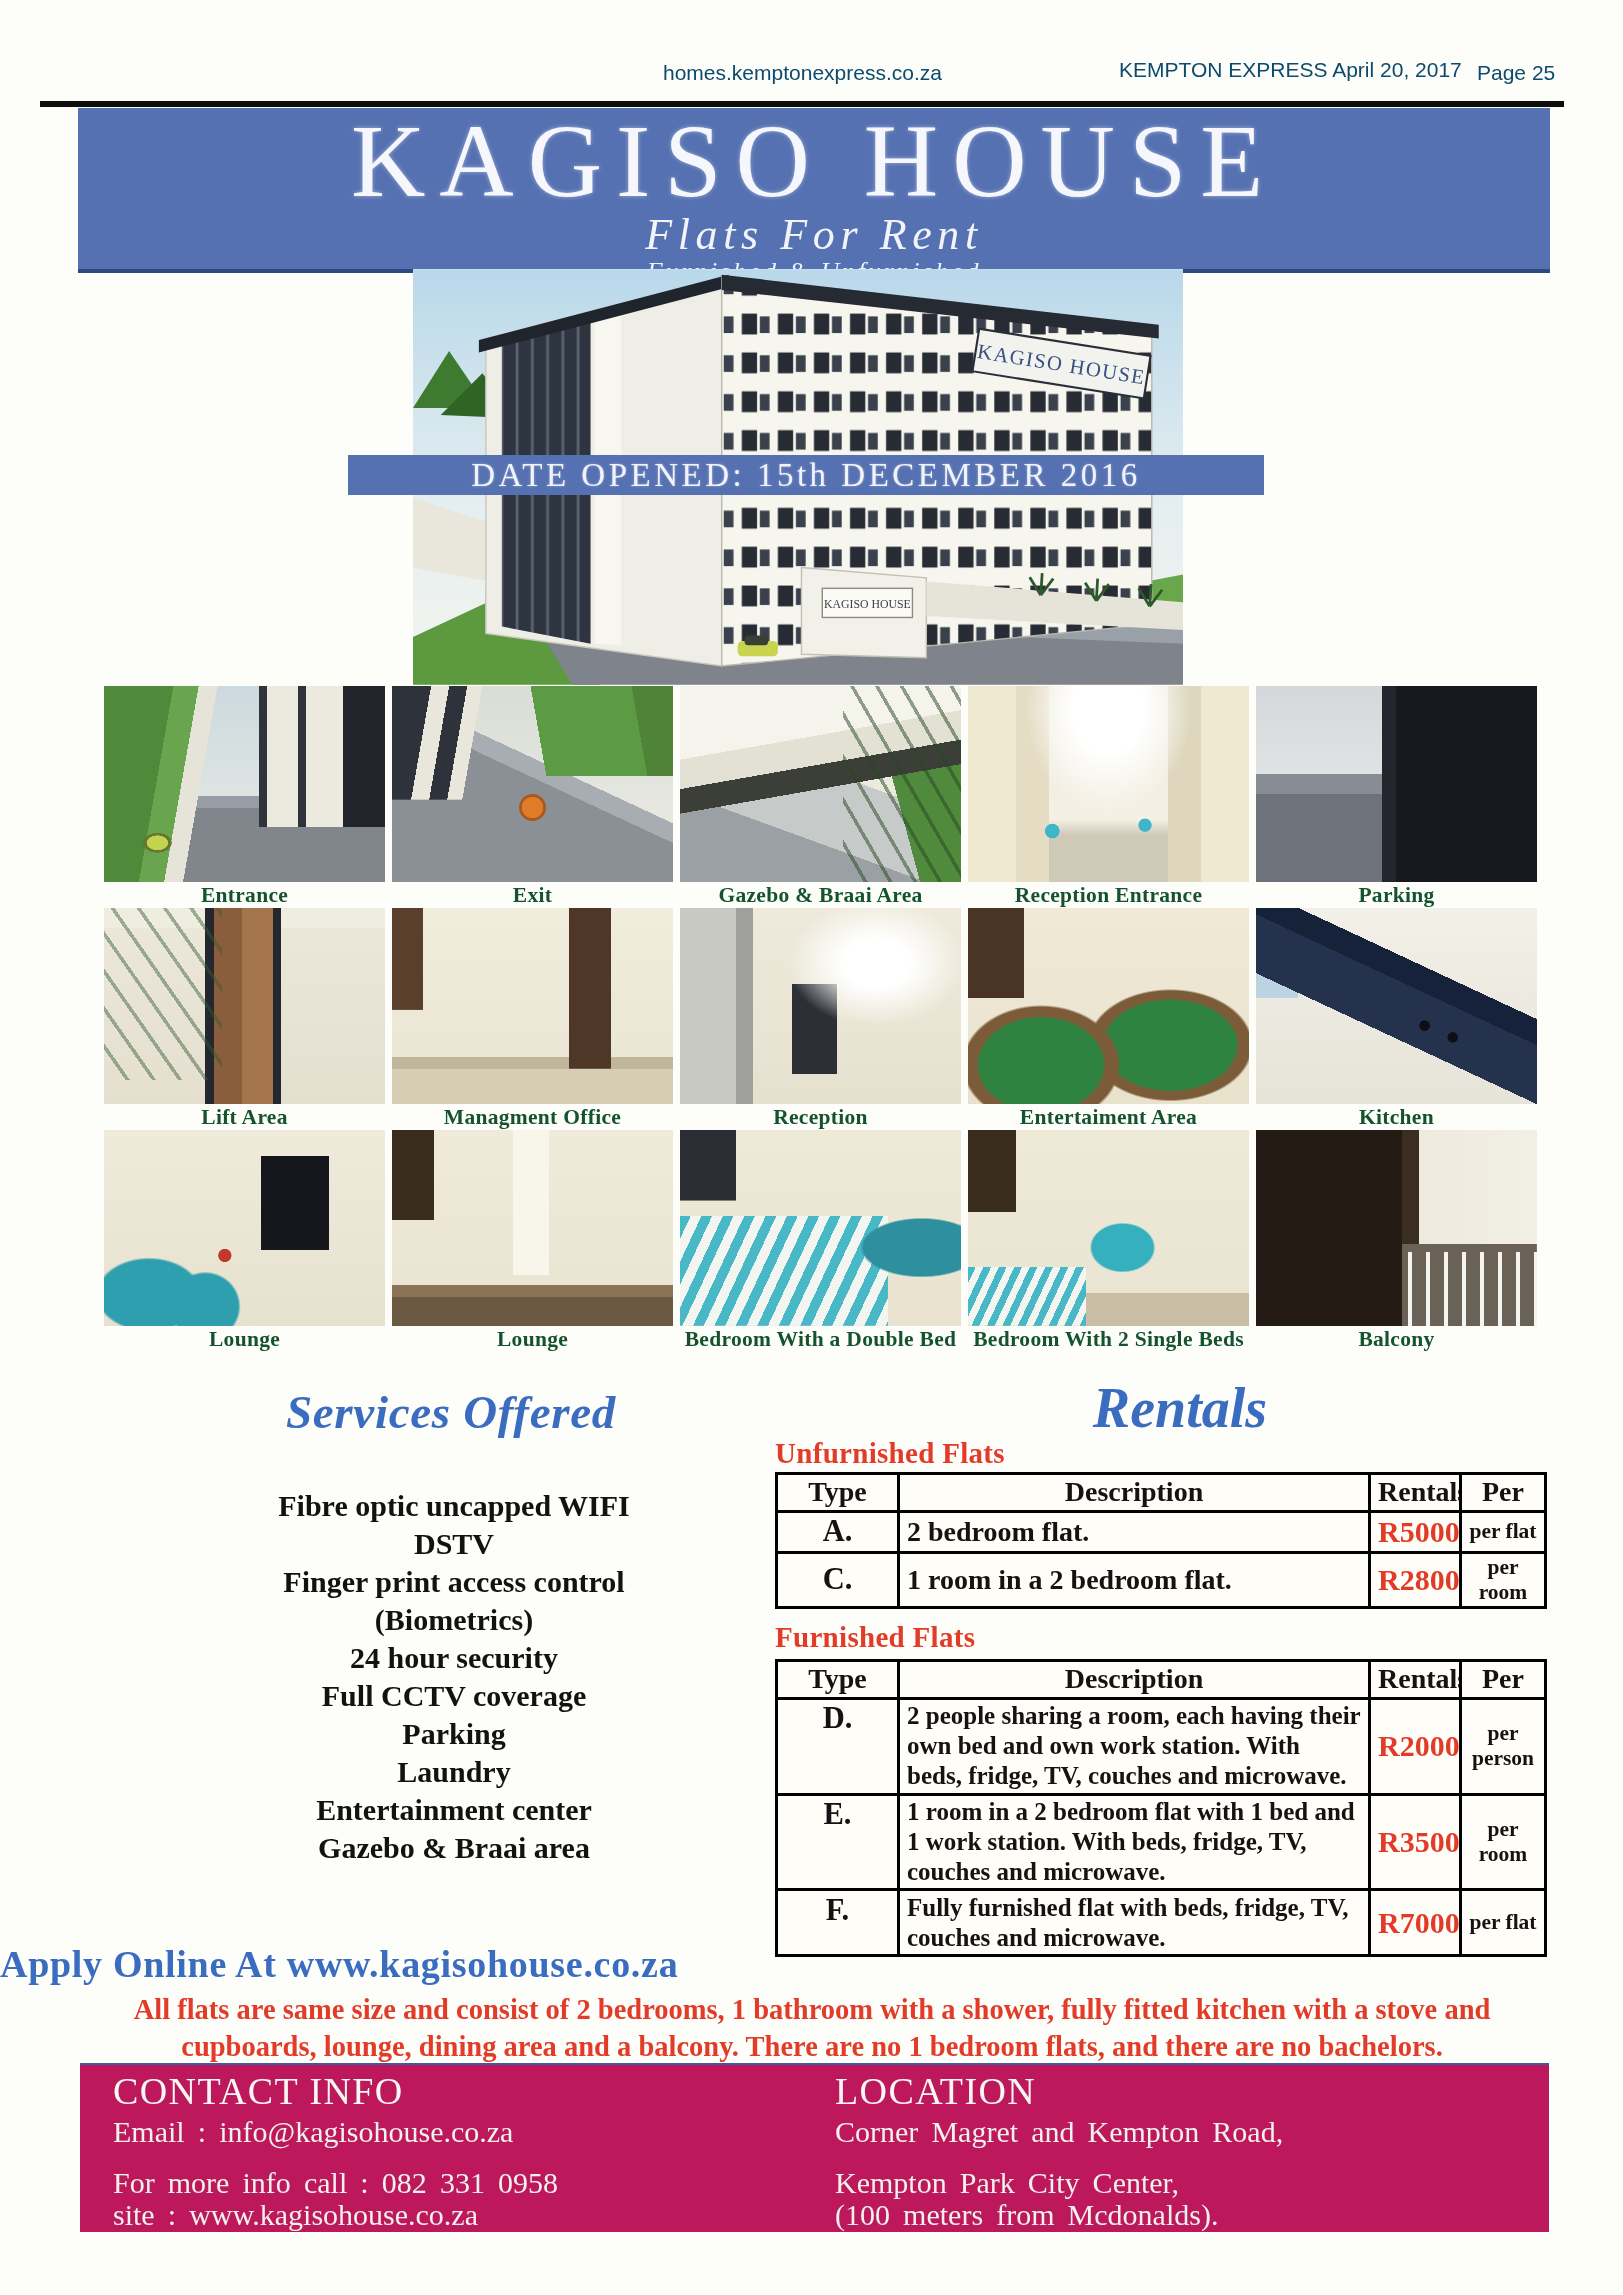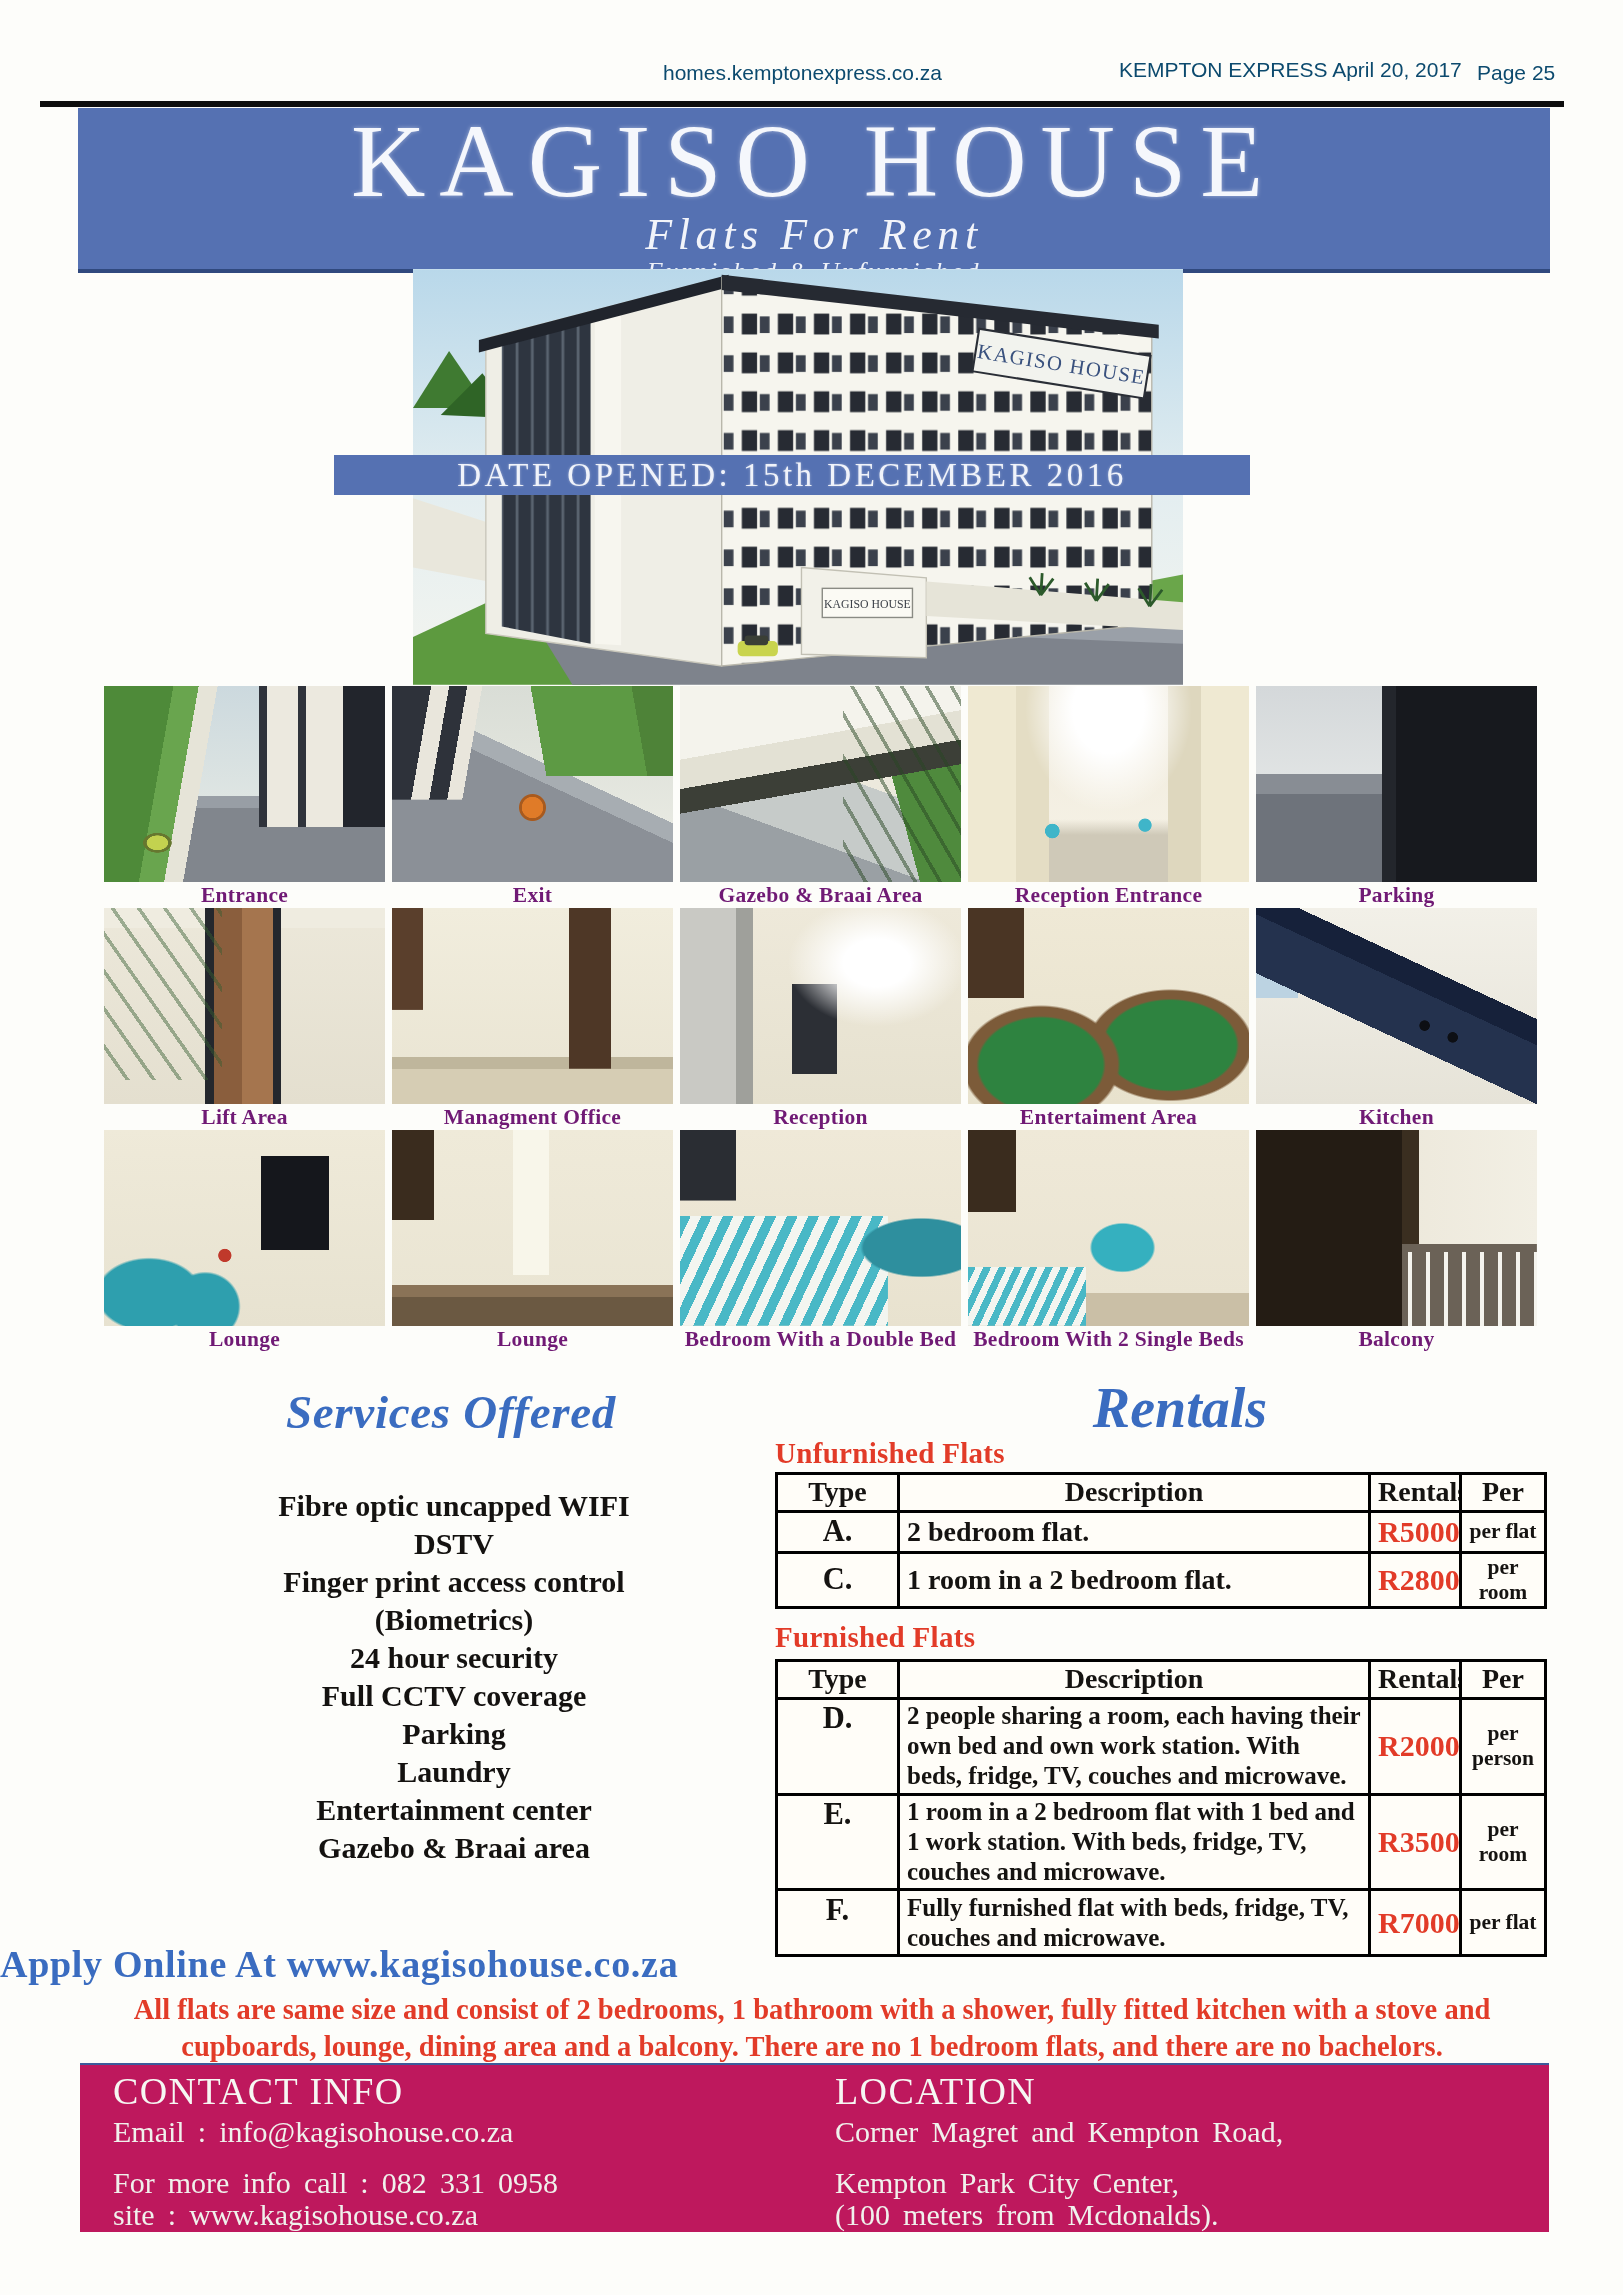--- a/index.html
+++ b/index.html
@@ -21,31 +21,31 @@
     left:78px;top:108px;width:1472px;height:161px;
     background:#5571b2;border-bottom:4.2px solid #30497e;
     display:flex;flex-direction:column;align-items:center;justify-content:flex-start;
   }
   #masthead .t1{font-size:103px;line-height:104px;letter-spacing:14px;color:#f5f7fc;margin-top:1.4px;text-shadow:0 0 4.2px rgba(255,255,255,.45);}
   #masthead .t2{font-size:44px;line-height:43px;font-style:italic;letter-spacing:5.6px;color:#f2f4fa;}
   #masthead .t3{font-size:26px;line-height:28px;font-style:italic;letter-spacing:2.8px;color:#eef1f8;margin-top:2.1px;}
   
   #building{left:413px;top:269px;width:770px;height:416px;background:#eef3f2;}
   #date-banner{
-    left:334px;top:455px;width:916px;height:40px;background:#5571b2;
+    left:348px;top:455px;width:916px;height:40px;background:#5571b2;
     display:flex;align-items:center;justify-content:center;
     color:#f0f3fa;font-size:33px;letter-spacing:3.5px;text-shadow:0 0 2.8px rgba(255,255,255,.4);
     z-index:5;
   }
   
   .grid-row{left:104px;display:flex;gap:7px;}
   #row1{top:686px;} #row2{top:908px;} #row3{top:1130px;}
   .tile{width:281px;}
   .ph{width:281px;height:196px;background-repeat:no-repeat;background-color:#e9e5d8;}
-  .cap{height:25px;margin-top:1.4px;text-align:center;font-size:21.5px;font-weight:bold;letter-spacing:0.3px;color:#701a75;}
+  .cap{height:25px;margin-top:1.4px;text-align:center;font-size:21.5px;font-weight:bold;letter-spacing:0.3px;color:#14532d;}
   
   .p1{background-image:
     radial-gradient(ellipse at 19% 80%, #c3d24f 0 10.4px, #66772f 11px 14px, transparent 14.6px),
     linear-gradient(to right, transparent 55%, #2f333b 55% 58%, #ece9df 58% 69%, #2f333b 69% 72%, #ece9df 72% 85%, #22252c 85%),
     linear-gradient(100deg, #4e8a39 0 22%, #69a54e 22% 30%, #e6e4d8 30% 36%, transparent 36%),
     linear-gradient(to top, #81868d 0 38%, #989ea5 38% 44%, transparent 44%),
     linear-gradient(#ccd9de,#eceee6);
     background-size:100% 100%,100% 72%,100% 100%,100% 100%,100% 100%;}
   .p2{background-image:
     radial-gradient(circle at 50% 62%, #e07b28 0 10.4px, #a85a1e 11px 13px, transparent 14px),

